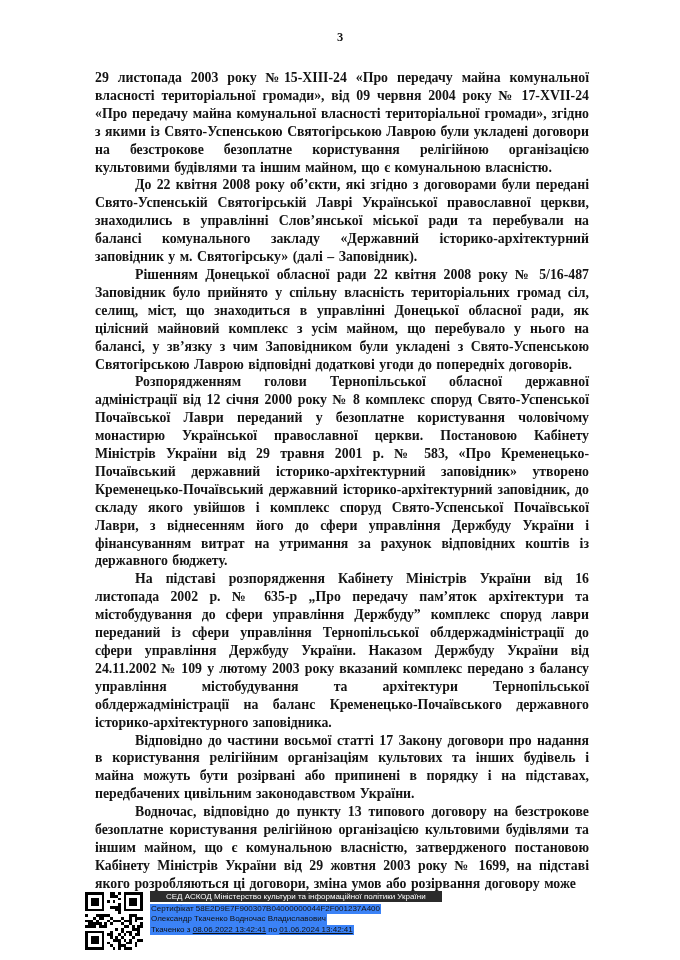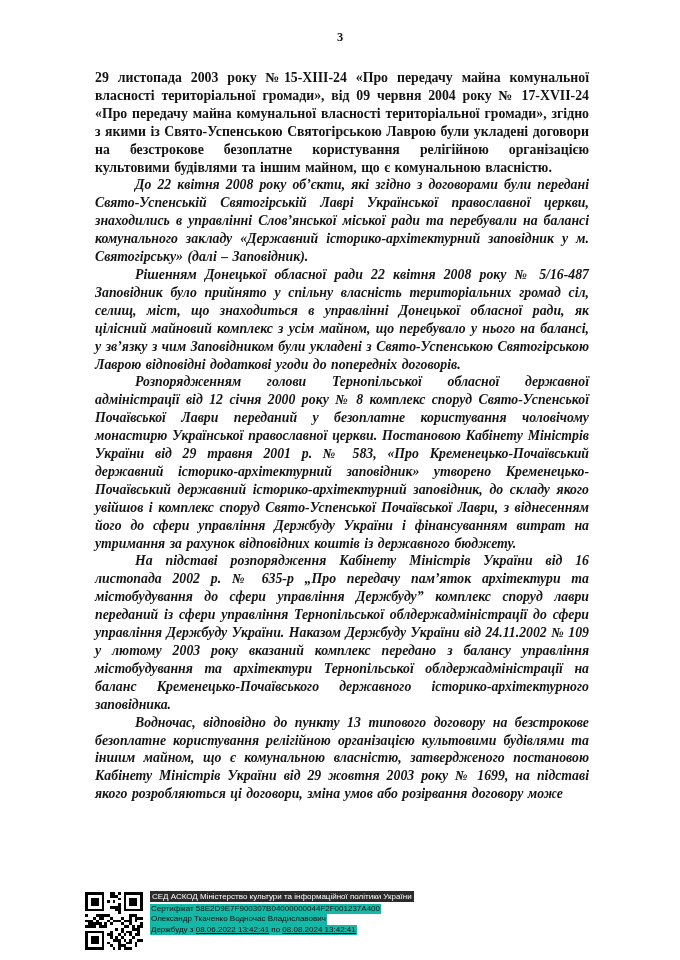--- a/index.html
+++ b/index.html
@@ -20,57 +20,58 @@
     position:absolute;left:95px;top:69px;width:494px;
   }
   p.para{
     margin:0;
     text-align:justify;
     font-size:13.8px;
     line-height:17.9px;
     font-weight:bold;
     word-spacing:1px;
   }
-  p.para.indent{text-indent:40px;font-style:italic;}
+  p.para.indent{text-indent:40px;}
   
   .stamp{
     position:absolute;left:84px;top:891px;width:400px;
     display:flex;gap:6px;align-items:flex-start;
     font-family:"Liberation Sans", sans-serif;
   }
   .qr{flex:0 0 auto;background:#fff;border:1px solid #fff;}
   .stamp-text{
     font-size:8px;line-height:10.5px;color:#111;font-weight:normal;
     width:330px;
   }
   .stamp-header-wrap{width:312px;margin-bottom:1px;}
   .stamp-header{
     display:inline;
     background:#2b2b2b;color:#ffffff;
     font-size:8px;line-height:11px;
-    padding:1px 2px;
+    padding:1px 16px;
     -webkit-box-decoration-break:clone;
     box-decoration-break:clone;
   }
-  .stamp-line{background:#14b8a6;width:fit-content;padding:0 1px;}
+  .stamp-line{background:#3b82f6;width:fit-content;padding:0 1px;}
   .stamp-line u{text-decoration:underline;}
 </style>
 </head>
 <body>
 
 <div class="page">
 
   <div class="page-number">3</div>
 
   <div class="text-block">
       <p class="para">29 листопада 2003 року №15-XIII-24 «Про передачу майна комунальної власності територіальної громади», від 09 червня 2004 року № 17-XVII-24 «Про передачу майна комунальної власності територіальної громади», згідно з якими із Свято-Успенською Святогірською Лаврою були укладені договори на безстрокове безоплатне користування релігійною організацією культовими будівлями та іншим майном, що є комунальною власністю.</p>
       <p class="para indent">До 22 квітня 2008 року об’єкти, які згідно з договорами були передані Свято-Успенській Святогірській Лаврі Української православної церкви, знаходились в управлінні Слов’янської міської ради та перебували на балансі комунального закладу «Державний історико-архітектурний заповідник у м. Святогірську» (далі – Заповідник).</p>
       <p class="para indent">Рішенням Донецької обласної ради 22 квітня 2008 року № 5/16-487 Заповідник було прийнято у спільну власність територіальних громад сіл, селищ, міст, що знаходиться в управлінні Донецької обласної ради, як цілісний майновий комплекс з усім майном, що перебувало у нього на балансі, у зв’язку з чим Заповідником були укладені з Свято-Успенською Святогірською Лаврою відповідні додаткові угоди до попередніх договорів.</p>
       <p class="para indent">Розпорядженням голови Тернопільської обласної державної адміністрації від 12 січня 2000 року № 8 комплекс споруд Свято-Успенської Почаївської Лаври переданий у безоплатне користування чоловічому монастирю Української православної церкви. Постановою Кабінету Міністрів України від 29 травня 2001 р. № 583, «Про Кременецько-Почаївський державний історико-архітектурний заповідник» утворено Кременецько-Почаївський державний історико-архітектурний заповідник, до складу якого увійшов і комплекс споруд Свято-Успенської Почаївської Лаври, з віднесенням його до сфери управління Держбуду України і фінансуванням витрат на утримання за рахунок відповідних коштів із державного бюджету.</p>
       <p class="para indent">На підставі розпорядження Кабінету Міністрів України від 16 листопада 2002 р. № 635-р „Про передачу пам’яток архітектури та містобудування до сфери управління Держбуду” комплекс споруд лаври переданий із сфери управління Тернопільської облдержадміністрації до сфери управління Держбуду України. Наказом Держбуду України від 24.11.2002 № 109 у лютому 2003 року вказаний комплекс передано з балансу управління містобудування та архітектури Тернопільської облдержадміністрації на баланс Кременецько-Почаївського державного історико-архітектурного заповідника.</p>
+      <p class="para indent">Відповідно до частини восьмої статті 17 Закону договори про надання в користування релігійним організаціям культових та інших будівель і майна можуть бути розірвані або припинені в порядку і на підставах, передбачених цивільним законодавством України.</p>
       <p class="para indent">Водночас, відповідно до пункту 13 типового договору на безстрокове безоплатне користування релігійною організацією культовими будівлями та іншим майном, що є комунальною власністю, затвердженого постановою Кабінету Міністрів України від 29 жовтня 2003 року № 1699, на підставі якого розробляються ці договори, зміна умов або розірвання договору може</p>
     </div>
 
   <div class="stamp">
     <svg id="qr" class="qr" width="58" height="58" viewBox="0 0 21 21" shape-rendering="crispEdges">
         <rect width="21" height="21" fill="#ffffff"></rect>
         <rect x="0" y="0" width="1" height="1" fill="#000000"></rect>
         <rect x="1" y="0" width="1" height="1" fill="#000000"></rect>
         <rect x="2" y="0" width="1" height="1" fill="#000000"></rect>
         <rect x="3" y="0" width="1" height="1" fill="#000000"></rect>
@@ -288,21 +289,21 @@
       </div>
       <div class="stamp-line">
         <span>Сертифікат</span>
         <span>58E2D9E7F900307B04000000044F2F001237A400</span>
       </div>
       <div class="stamp-line">
         <span>Олександр</span>
         <span>Ткаченко Водночас Владиславович</span>
       </div>
       <div class="stamp-line">
-        <span>Держбуду з</span>
+        <span>Ткаченко з</span>
         <u>08.06.2022 13:42:41</u>
         <span>по</span>
-        <u>08.08.2024 13:42:41</u>
+        <u>01.06.2024 13:42:41</u>
       </div>
     </div>
   </div>
 
 </div>
 
 </body></html>

